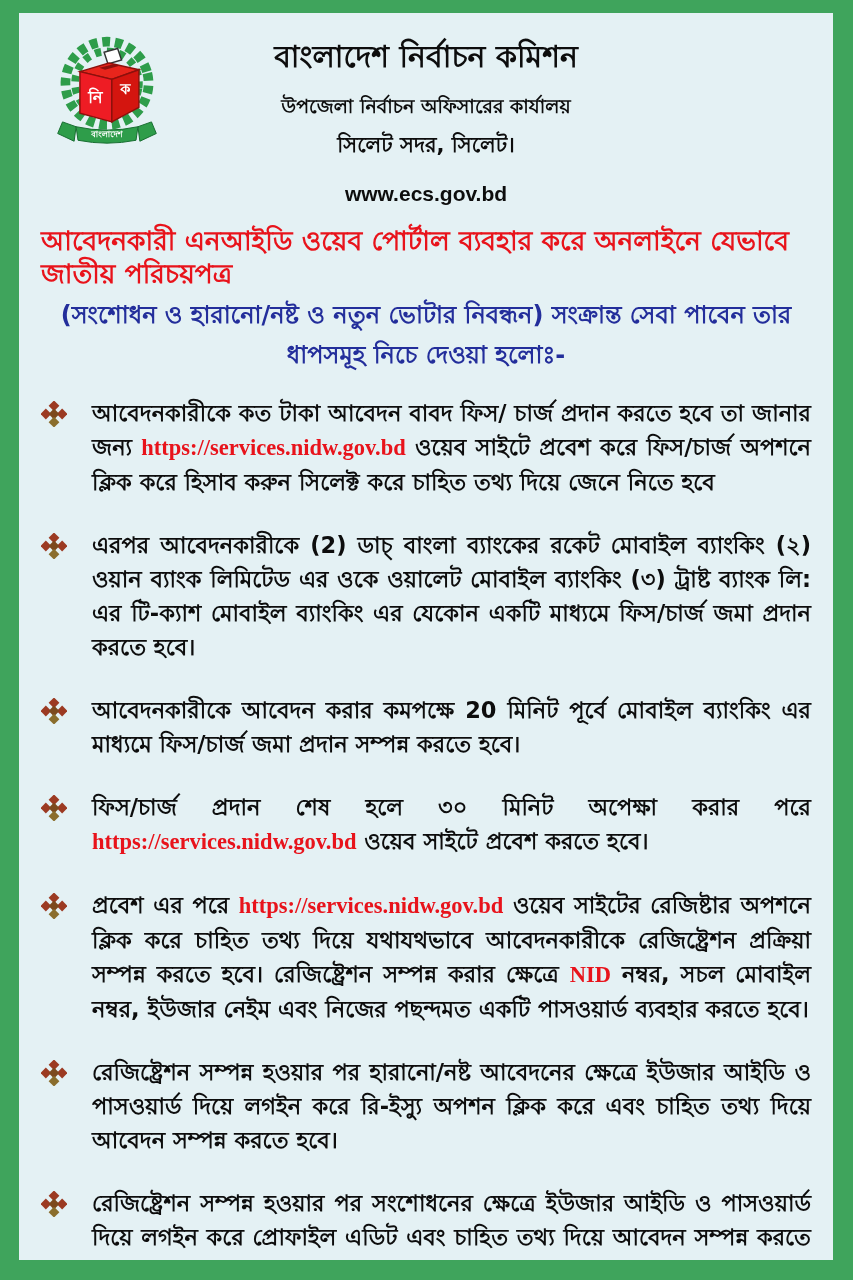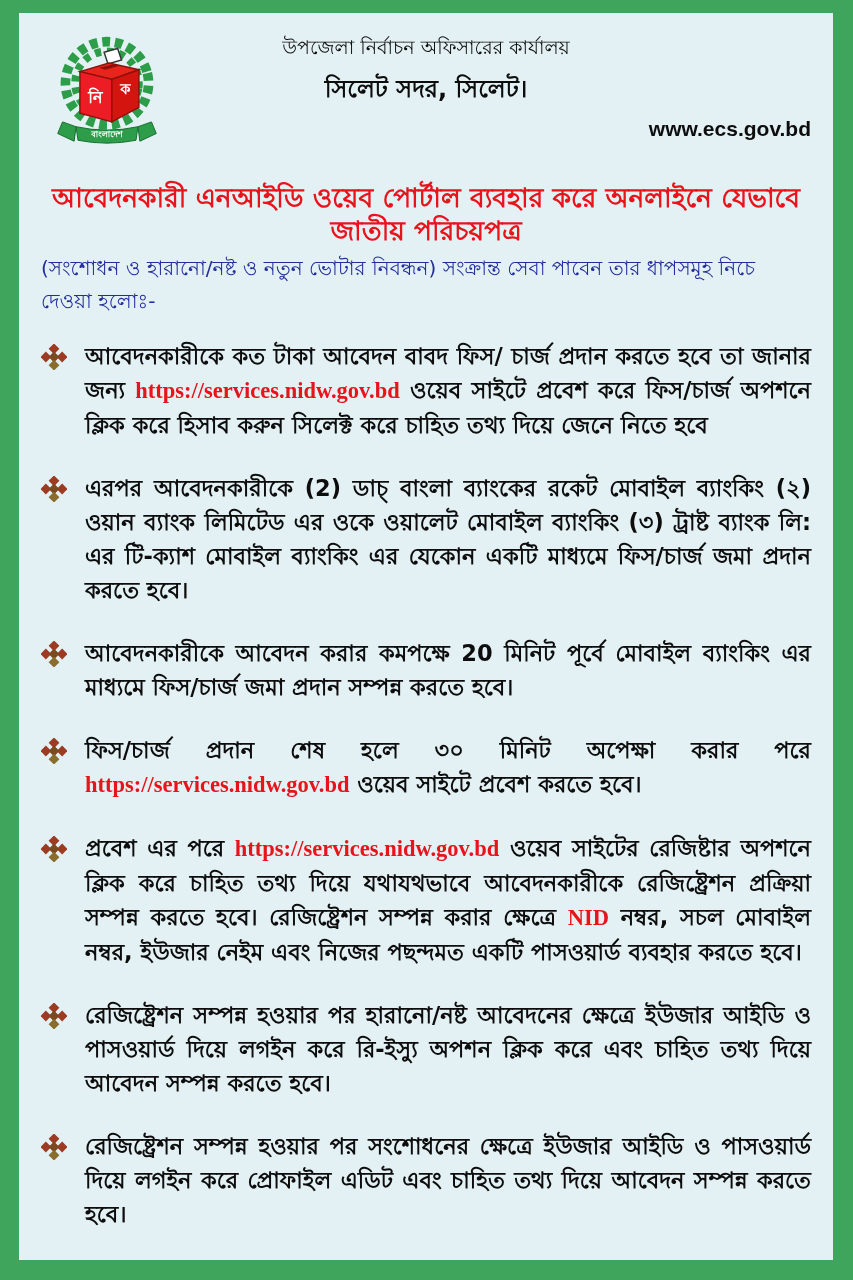--- a/index.html
+++ b/index.html
@@ -13,37 +13,37 @@
     padding:16px 22px 0 22px;
     overflow:hidden;
     position:relative;
     color:var(--text-black,#0d0d0d);
   }
   
   .header{position:relative;min-height:138px;}
   .logo{position:absolute;left:8px;top:2px;width:116px;height:118px;}
   .header-text{text-align:center;padding-top:4px;}
   .org-title{font-size:30px;font-weight:700;margin:0 0 8px 0;letter-spacing:0;}
-  .office-line{font-size:19px;font-weight:400;margin:0 0 5px 0;}
-  .location-line{font-size:24px;font-weight:700;margin:0 0 7px 0;}
-  .website{font-size:21px;font-weight:700;margin:0;font-family:"Liberation Sans",sans-serif;text-align:right;}
+  .office-line{font-size:19px;font-weight:700;margin:0 0 5px 0;}
+  .location-line{font-size:21px;font-weight:700;margin:0 0 7px 0;}
+  .website{font-size:21px;font-weight:700;margin:18px;font-family:"Liberation Sans",sans-serif;}
   
   .notice-title{
     color:var(--accent-red,#e8131b);
-    font-size:26.5px;font-weight:700;text-align:center;
+    font-size:26.5px;font-weight:700;
     margin:14px 0 6px 0;line-height:1.25;
   }
   .notice-subtitle{
     color:var(--navy,#232e9b);
-    font-size:20px;font-weight:400;
+    font-size:24px;font-weight:700;text-align:center;
     margin:0 0 4px 0;
   }
   
   .steps{margin-top:20px;display:flex;flex-direction:column;gap:29px;}
-  .step{display:flex;align-items:flex-start;gap:18px;}
+  .step{display:flex;align-items:flex-start;gap:25px;}
   .step .bullet{flex:0 0 26px;width:26px;height:26px;margin-top:5px;}
   .step-text{
     flex:1;margin:0;font-size:22.5px;font-weight:700;line-height:34px;
     text-align:justify;
   }
   .step-text .link{
     color:var(--accent-red,#e8131b);
     font-family:"Liberation Serif",serif;
     font-weight:700;cursor:pointer;
   }
@@ -82,20 +82,21 @@
 
       <g>
         <polygon points="14,92 28,97 26,112 9,104" fill="#2e9d4a" stroke="#156c2e" stroke-width="1"></polygon>
         <polygon points="92,97 106,92 111,104 94,112" fill="#2e9d4a" stroke="#156c2e" stroke-width="1"></polygon>
         <path d="M28,97 Q60,104 92,97 L90,111 Q60,117 30,111 Z" fill="#2e9d4a" stroke="#156c2e" stroke-width="1"></path>
         <text x="60" y="108" font-size="8.5" font-weight="bold" fill="#ffffff" text-anchor="middle">বাংলাদেশ</text>
       </g>
     </svg>
 
     <div class="header-text">
+      <h1 class="org-title">বাংলাদেশ নির্বাচন কমিশন</h1>
       <p class="office-line">উপজেলা নির্বাচন অফিসারের কার্যালয়</p>
       <p class="location-line">সিলেট সদর, সিলেট।</p>
       <p class="website">www.ecs.gov.bd</p>
     </div>
   </div>
 
   <div class="notice-title">আবেদনকারী এনআইডি ওয়েব পোর্টাল ব্যবহার করে অনলাইনে যেভাবে জাতীয় পরিচয়পত্র</div>
   <div class="notice-subtitle">(সংশোধন ও হারানো/নষ্ট ও নতুন ভোটার নিবন্ধন) সংক্রান্ত সেবা পাবেন তার ধাপসমূহ নিচে দেওয়া হলোঃ-</div>
 
   <div class="steps">

